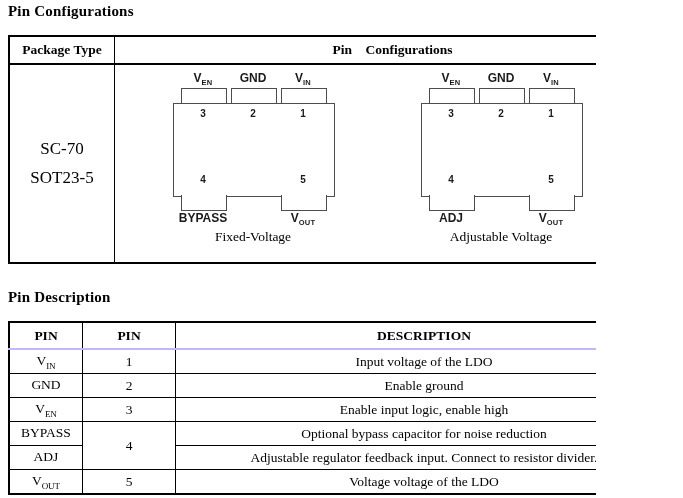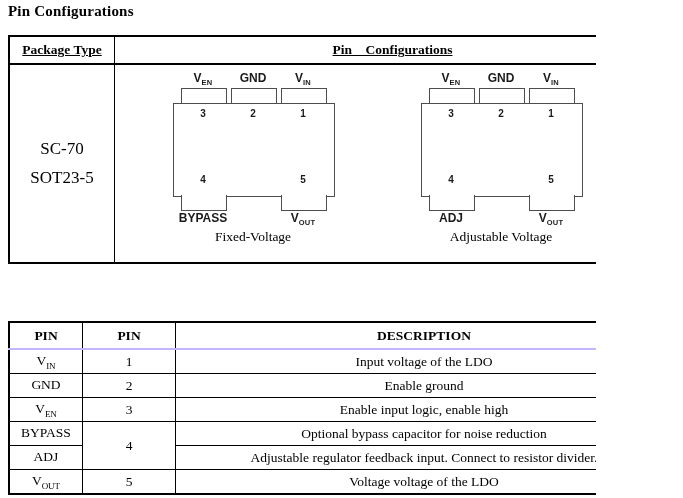--- a/index.html
+++ b/index.html
@@ -17,21 +17,20 @@
   
   table { border-collapse:collapse; }
   .config-table {
     position:absolute; left:8px; top:35px; width:664px;
     border:2px solid #000; table-layout:fixed;
   }
   .config-table th, .config-table td { border:1px solid #000; padding:0; }
   .config-table th {
     font-size:13.5px; font-weight:bold; height:26px; text-align:center;
     border-bottom:2px solid #000;
-    text-decoration:underline;
   }
   .col-pkg { width:104px; }
   .th-pincfg { word-spacing:10px; }
   .pkg-cell { text-align:center; vertical-align:middle; font-size:17px; }
   .pkg-cell .pkg-line { margin:9px 0; }
   .chips-cell { vertical-align:top; height:197px; }
   .chips-row { display:flex; justify-content:flex-start; padding:6px 0 0 36px; gap:44px; }
 
   
   .chip-block { width:204px; }
@@ -146,20 +145,21 @@
             </div>
             <div class="caption">Adjustable Voltage</div>
           </div>
 
         </div>
       </td>
     </tr>
   </tbody>
     </table>
 
+  <div class="section-title" id="title-desc">Pin Description</div>
 
   <table class="desc-table">
     <tbody>
         <tr>
       <th class="dcol1">PIN</th>
       <th class="dcol2">PIN</th>
       <th>DESCRIPTION</th>
     </tr>
     <tr>
       <td class="cell-name"><span>V</span><sub>IN</sub></td>

